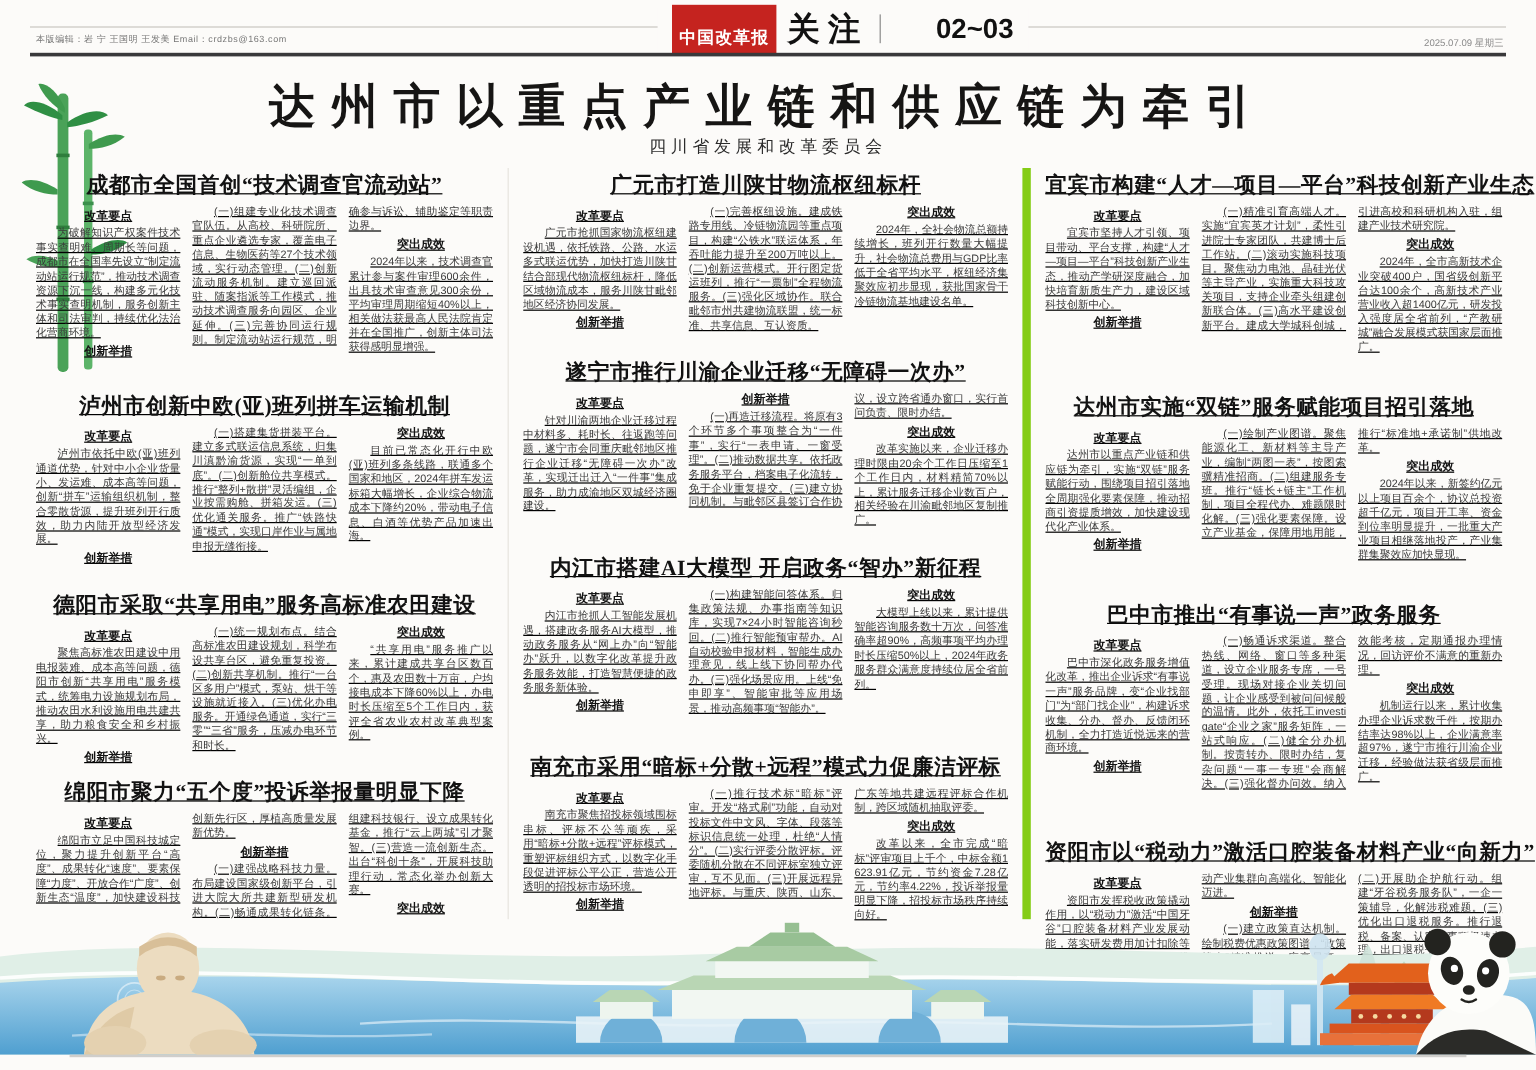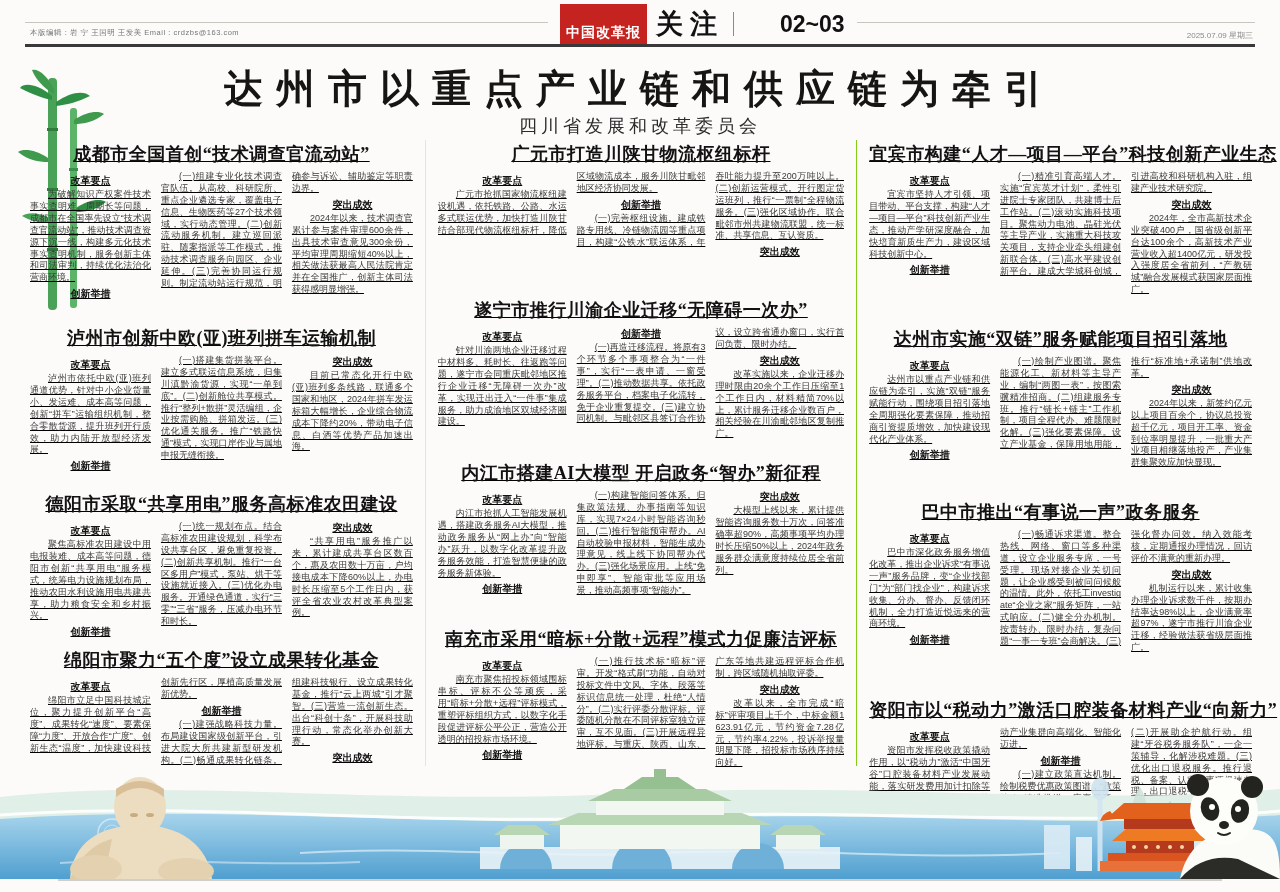--- a/index.html
+++ b/index.html
@@ -16,30 +16,30 @@
   .mast-divider { width:1px; height:24px; background:#8a8a8a; }
   .page-numbers { font-size:23px; font-weight:bold; color:#111; font-family:"Liberation Sans",sans-serif;margin-left:37px; }
   .issue-date { position:absolute; top:30px; right:27px; font-size:8px; color:#8a8a8a; }
   .thick-rule { position:absolute; top:44px; left:25px; right:25px; height:3px; background:#39393b; }
 
   
   .main-title { position:absolute; top:62px; left:0; width:100%; text-align:center;
     font-family:"Liberation Serif","DejaVu Serif",serif; font-weight:bold; font-size:39px;
     letter-spacing:13px; color:#161514; }
   .byline { position:absolute; top:114px; left:0; width:100%; text-align:center;
-    font-size:18px; letter-spacing:4px; color:#2b2b2b; }
+    font-size:14px; letter-spacing:4px; color:#2b2b2b; }
 
   
   .bamboo { position:absolute; left:18px; top:68px; }
 
   
   .columns { position:absolute; top:140px; left:30px; right:28px; height:626px; display:flex; }
   .col { display:flex; flex-direction:column; min-width:0;text-decoration:underline; }
   .col-1 { flex:392 0 0; }
-  .col-2 { flex:416 0 0; border-left:1px solid #e7e4df; border-right:1px solid #84cc16; padding:0 12px; margin:0 12px; }
+  .col-2 { flex:416 0 0; border-left:1px solid #e7e4df; border-right:7px solid #84cc16; padding:0 12px; margin:0 12px; }
   .col-3 { flex:392 0 0;gap:12px; }
 
   .article { margin-bottom:7px; }
   .article h2 { font-family:"Liberation Serif","DejaVu Serif",serif; font-size:18px; font-weight:bold;
     text-align:center; color:#121212; letter-spacing:.5px; white-space:nowrap; margin:2px 0 5px; }
   .abody { column-count:3; column-gap:10px; font-size:9px; line-height:1.32; color:#3a3a3a;
     text-align:justify; overflow:hidden; }
   .seclabel { font-weight:bold; text-align:center; font-size:10px; color:#141414; margin:3px 0 2px; }
   .abody p { text-indent:2em; margin-bottom:2px; word-break:break-all; }
 
@@ -84,21 +84,21 @@
       <path d="M32 150 C20 144 10 144 4 148 C14 154 24 155 32 154 Z" fill="#4aa258"></path>
     </g>
   </svg>
 
   <div class="columns">
     <div class="col col-1">
         <section class="article">
           <h2>成都市全国首创“技术调查官流动站”</h2>
           <div class="abody" style="height: 146px;">
             <div class="seclabel">改革要点</div>
-            <p>为破解知识产权案件技术事实查明难、周期长等问题，成都市在全国率先设立“技术调查官流动站”，推动技术调查资源下沉一线，构建多元化技术事实查明机制，服务创新主体和司法审判，持续优化法治化营商环境。</p>
+            <p>为破解知识产权案件技术事实查明难、周期长等问题，成都市在全国率先设立“制定流动站运行规范”，推动技术调查资源下沉一线，构建多元化技术事实查明机制，服务创新主体和司法审判，持续优化法治化营商环境。</p>
             <div class="seclabel">创新举措</div>
             <p>(一)组建专业化技术调查官队伍。从高校、科研院所、重点企业遴选专家，覆盖电子信息、生物医药等27个技术领域，实行动态管理。(二)创新流动服务机制。建立巡回派驻、随案指派等工作模式，推动技术调查服务向园区、企业延伸。(三)完善协同运行规则。制定流动站运行规范，明确参与诉讼、辅助鉴定等职责边界。</p>
             <div class="seclabel">突出成效</div>
             <p>2024年以来，技术调查官累计参与案件审理600余件，出具技术审查意见300余份，平均审理周期缩短40%以上，相关做法获最高人民法院肯定并在全国推广，创新主体司法获得感明显增强。</p>
           </div>
         </section>
         <section class="article">
           <h2>泸州市创新中欧(亚)班列拼车运输机制</h2>
           <div class="abody" style="height: 128px;">
             <div class="seclabel">改革要点</div>
@@ -114,39 +114,40 @@
           <div class="abody" style="height: 118px;">
             <div class="seclabel">改革要点</div>
             <p>聚焦高标准农田建设中用电报装难、成本高等问题，德阳市创新“共享用电”服务模式，统筹电力设施规划布局，推动农田水利设施用电共建共享，助力粮食安全和乡村振兴。</p>
             <div class="seclabel">创新举措</div>
             <p>(一)统一规划布点。结合高标准农田建设规划，科学布设共享台区，避免重复投资。(二)创新共享机制。推行“一台区多用户”模式，泵站、烘干等设施就近接入。(三)优化办电服务。开通绿色通道，实行“三零”“三省”服务，压减办电环节和时长。</p>
             <div class="seclabel">突出成效</div>
             <p>“共享用电”服务推广以来，累计建成共享台区数百个，惠及农田数十万亩，户均接电成本下降60%以上，办电时长压缩至5个工作日内，获评全省农业农村改革典型案例。</p>
           </div>
         </section>
         <section class="article">
-          <h2>绵阳市聚力“五个度”设立成果转化基金</h2>
+          <h2>绵阳市聚力“五个度”投诉举报量明显下降</h2>
           <div class="abody" style="height: 100px;">
             <div class="seclabel">改革要点</div>
             <p>绵阳市立足中国科技城定位，聚力提升创新平台“高度”、成果转化“速度”、要素保障“力度”、开放合作“广度”、创新生态“温度”，加快建设科技创新先行区，厚植高质量发展新优势。</p>
             <div class="seclabel">创新举措</div>
             <p>(一)建强战略科技力量。布局建设国家级创新平台，引进大院大所共建新型研发机构。(二)畅通成果转化链条。组建科技银行、设立成果转化基金，推行“云上两城”引才聚智。(三)营造一流创新生态。出台“科创十条”，开展科技助理行动，常态化举办创新大赛。</p>
             <div class="seclabel">突出成效</div>
           </div>
         </section>
       </div>
     <div class="col col-2">
         <section class="article">
           <h2>广元市打造川陕甘物流枢纽标杆</h2>
           <div class="abody" style="height: 118px;">
             <div class="seclabel">改革要点</div>
             <p>广元市抢抓国家物流枢纽建设机遇，依托铁路、公路、水运多式联运优势，加快打造川陕甘结合部现代物流枢纽标杆，降低区域物流成本，服务川陕甘毗邻地区经济协同发展。</p>
             <div class="seclabel">创新举措</div>
             <p>(一)完善枢纽设施。建成铁路专用线、冷链物流园等重点项目，构建“公铁水”联运体系，年吞吐能力提升至200万吨以上。(二)创新运营模式。开行图定货运班列，推行“一票制”全程物流服务。(三)强化区域协作。联合毗邻市州共建物流联盟，统一标准、共享信息、互认资质。</p>
             <div class="seclabel">突出成效</div>
+            <p>2024年，全社会物流总额持续增长，班列开行数量大幅提升，社会物流总费用与GDP比率低于全省平均水平，枢纽经济集聚效应初步显现，获批国家骨干冷链物流基地建设名单。</p>
           </div>
         </section>
         <section class="article">
           <h2>遂宁市推行川渝企业迁移“无障碍一次办”</h2>
           <div class="abody" style="height: 125px;">
             <div class="seclabel">改革要点</div>
             <p>针对川渝两地企业迁移过程中材料多、耗时长、往返跑等问题，遂宁市会同重庆毗邻地区推行企业迁移“无障碍一次办”改革，实现迁出迁入“一件事”集成服务，助力成渝地区双城经济圈建设。</p>
             <div class="seclabel">创新举措</div>
             <p>(一)再造迁移流程。将原有3个环节多个事项整合为“一件事”，实行“一表申请、一窗受理”。(二)推动数据共享。依托政务服务平台，档案电子化流转，免于企业重复提交。(三)建立协同机制。与毗邻区县签订合作协议，设立跨省通办窗口，实行首问负责、限时办结。</p>
             <div class="seclabel">突出成效</div>

